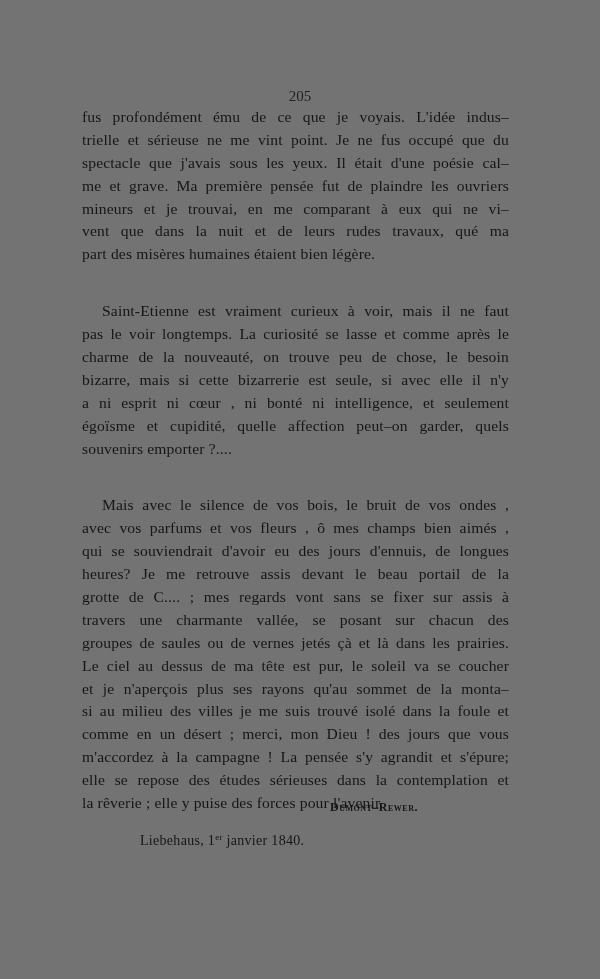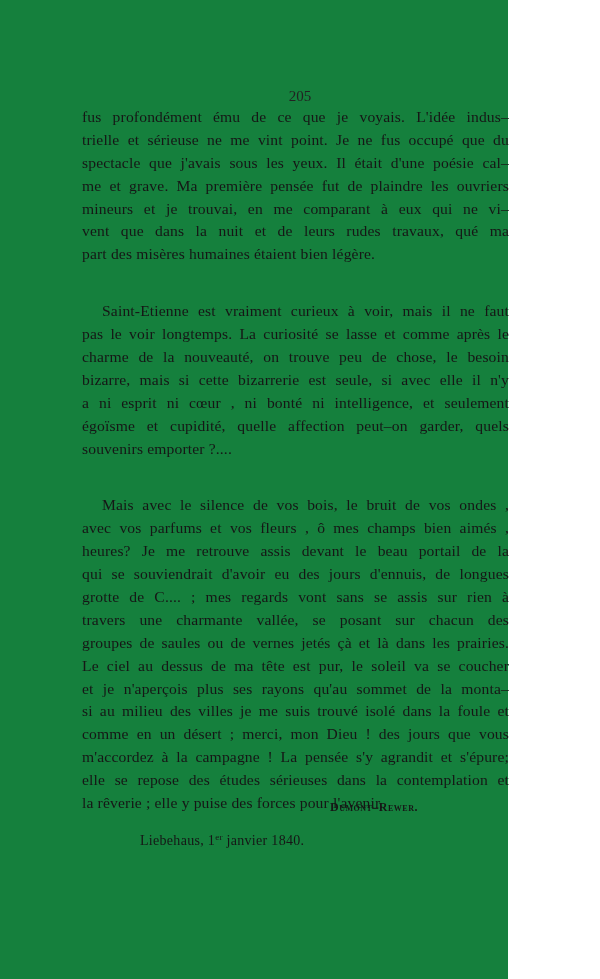--- a/index.html
+++ b/index.html
@@ -1,19 +1,19 @@
 <!DOCTYPE html>
 <html><head>
 <meta charset="utf-8">
 <style>
   html, body { margin: 0; padding: 0; background: #ffffff; }
   body { width: 600px; height: 979px; position: relative; overflow: hidden; }
   .page {
-    position: absolute; left: 0; top: 0; width: 508px; height: 979px;
-    background: #15803d; color: #161616;
+    position: absolute; left: 0; top: 0; width: 600px; height: 979px;
+    background: #737373; color: #161616;
     font-family: "DejaVu Serif", "Liberation Serif", serif;
   }
   .page-number {
     position: absolute; left: 0; width: 600px; top: 88px;
     text-align: center; font-size: 15px; font-family: "Liberation Serif", serif;
     color: #222;
   }
   .body-text {
     position: absolute; left: 82px; top: 106px; width: 427px;
     font-size: 15.6px; line-height: 22.9px;
@@ -61,23 +61,23 @@
         <span class="line">pas le voir longtemps. La curiosité se lasse et comme après le</span>
         <span class="line">charme de la nouveauté, on trouve peu de chose, le besoin</span>
         <span class="line">bizarre, mais si cette bizarrerie est seule, si avec elle il n'y</span>
         <span class="line">a ni esprit ni cœur , ni bonté ni intelligence, et seulement</span>
         <span class="line">égoïsme et cupidité, quelle affection peut–on garder, quels</span>
         <span class="line last">souvenirs emporter ?....</span>
       </div>
       <div>
         <span class="line indent">Mais avec le silence de vos bois, le bruit de vos ondes ,</span>
         <span class="line">avec vos parfums et vos fleurs , ô mes champs bien aimés ,</span>
+        <span class="line">qui se souviendrait d'avoir eu des jours d'ennuis, de longues</span>
         <span class="line">heures? Je me retrouve assis devant le beau portail de la</span>
-        <span class="line">qui se souviendrait d'avoir eu des jours d'ennuis, de longues</span>
-        <span class="line">grotte de C.... ; mes regards vont sans se assis sur rien à</span>
+        <span class="line">grotte de C.... ; mes regards vont sans se fixer sur assis à</span>
         <span class="line">travers une charmante vallée, se posant sur chacun des</span>
         <span class="line">groupes de saules ou de vernes jetés çà et là dans les prairies.</span>
         <span class="line">Le ciel au dessus de ma tête est pur, le soleil va se coucher</span>
         <span class="line">et je n'aperçois plus ses rayons qu'au sommet de la monta–</span>
         <span class="line">si au milieu des villes je me suis trouvé isolé dans la foule et</span>
         <span class="line">comme en un désert ; merci, mon Dieu ! des jours que vous</span>
         <span class="line">m'accordez à la campagne ! La pensée s'y agrandit et s'épure;</span>
         <span class="line">elle se repose des études sérieuses dans la contemplation et</span>
         <span class="line last">la rêverie ; elle y puise des forces pour l'avenir.</span>
       </div>

